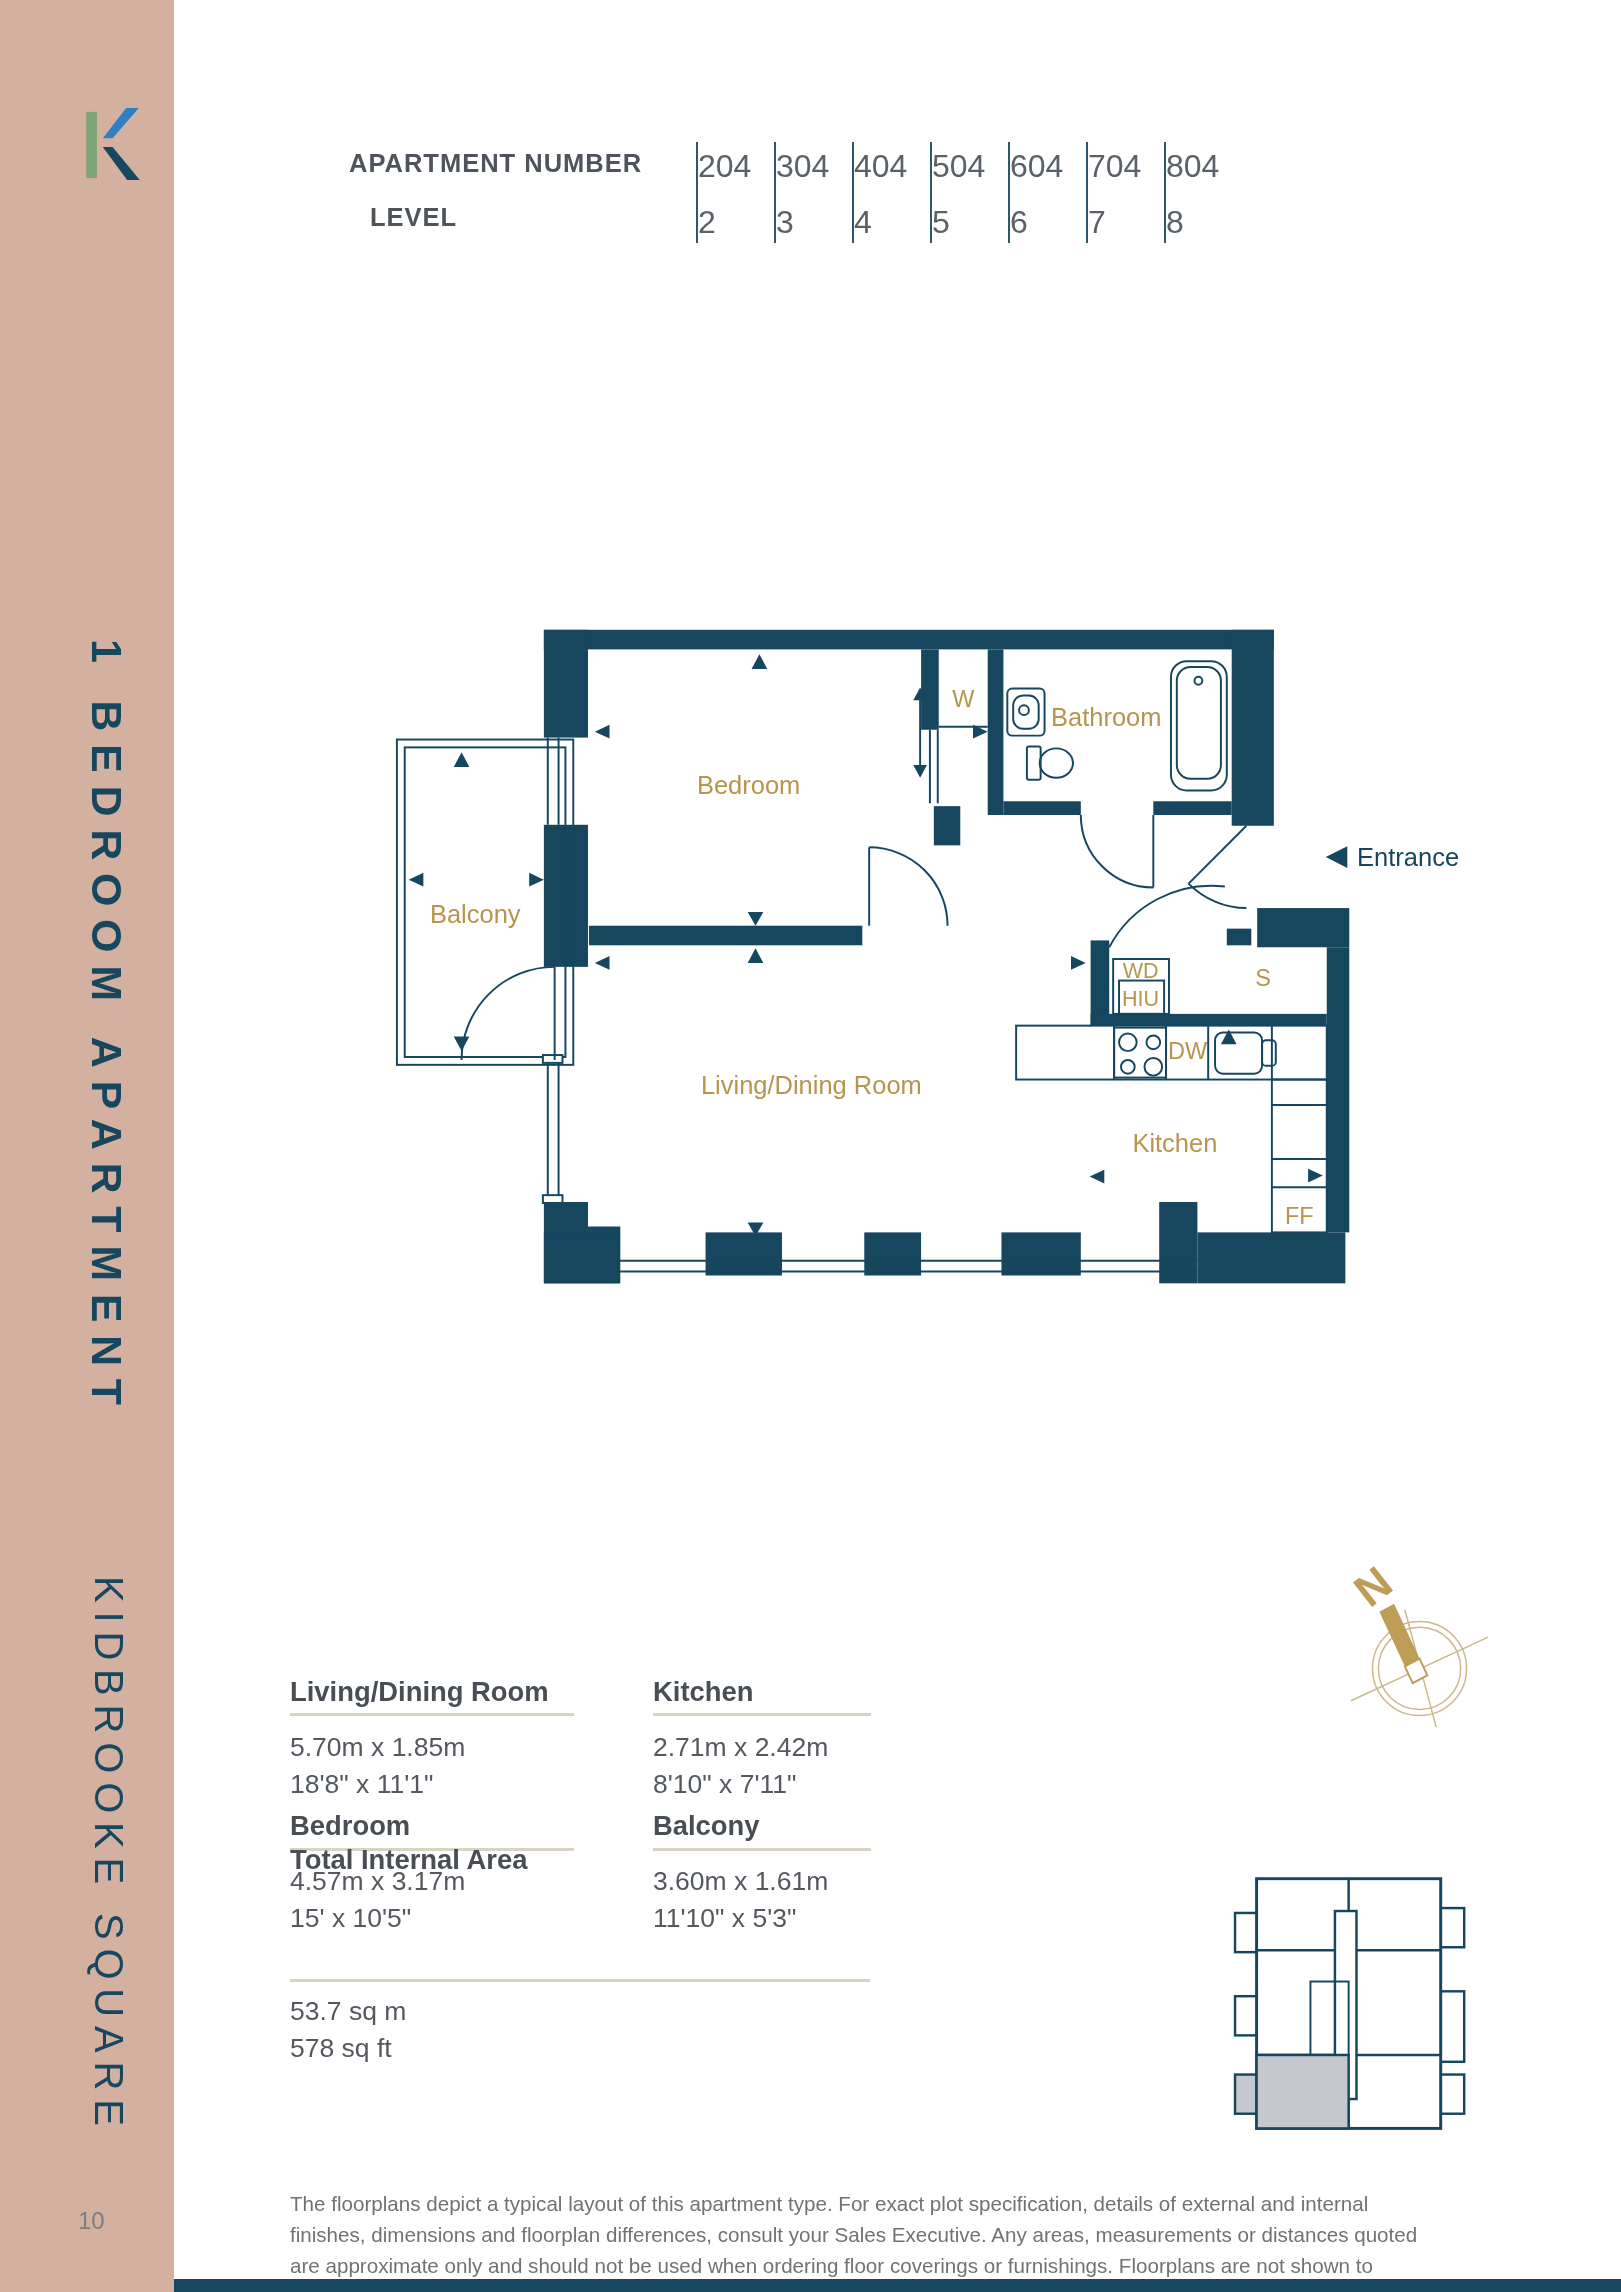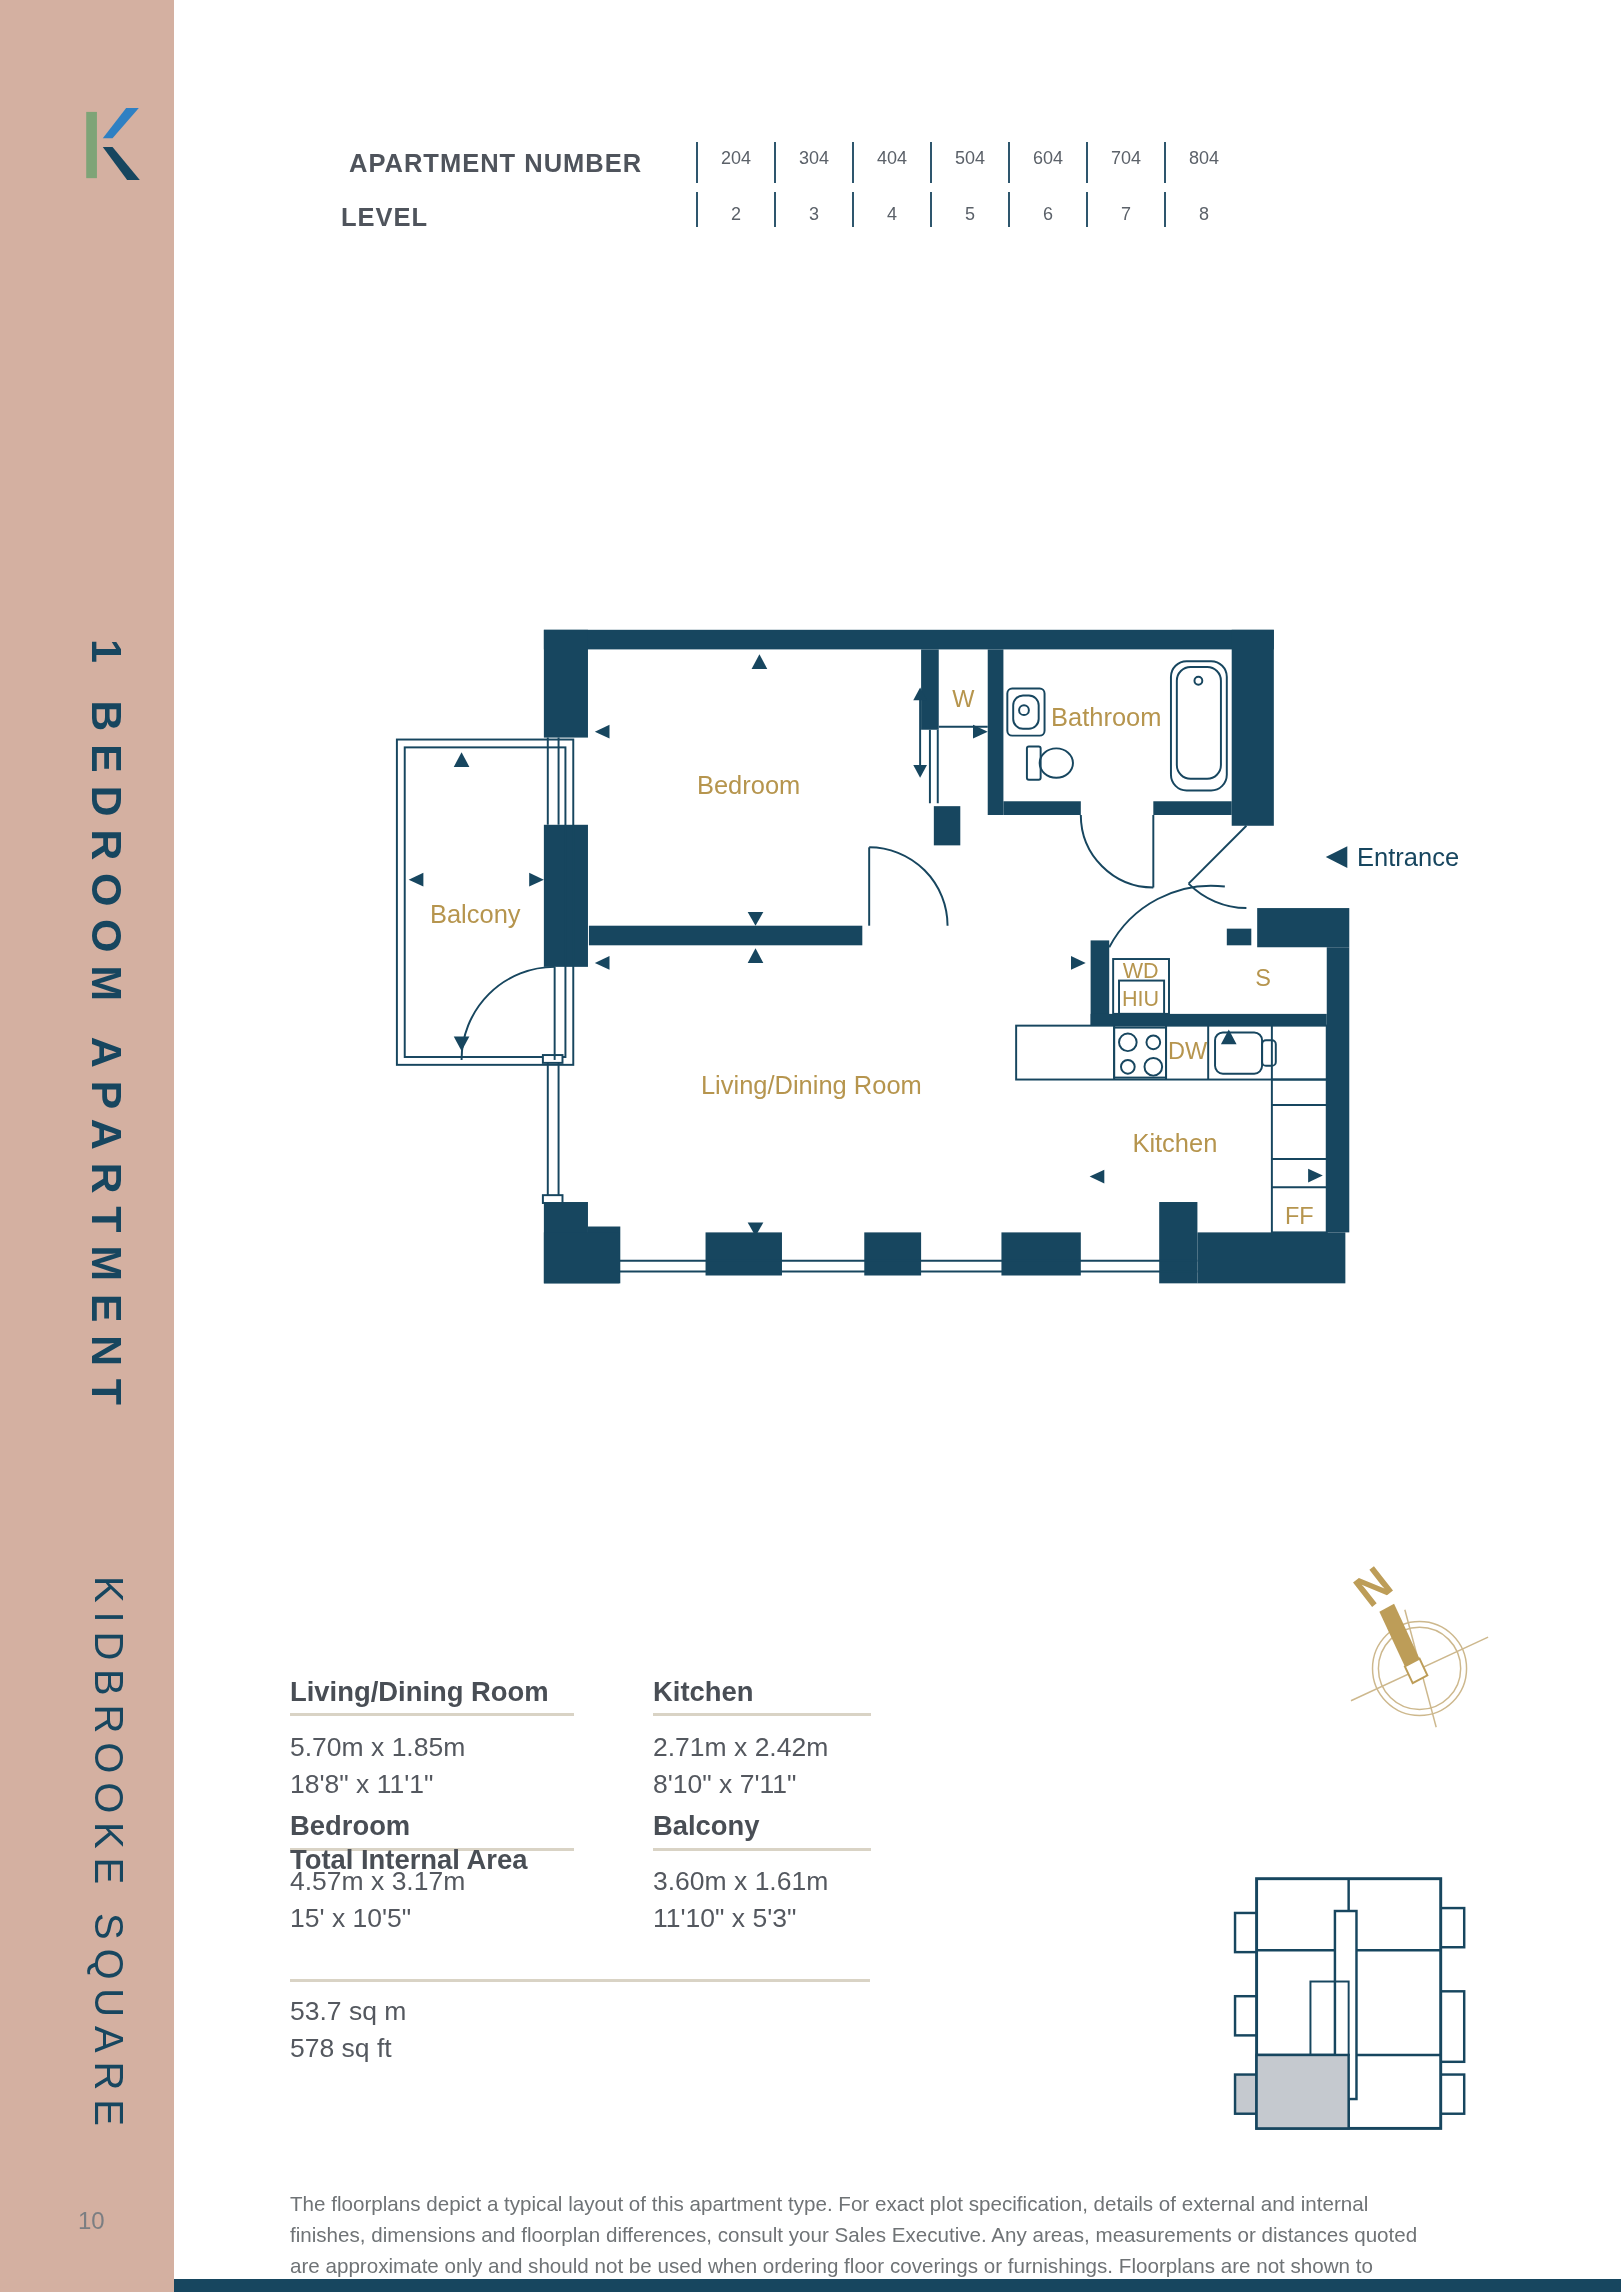--- a/index.html
+++ b/index.html
@@ -10,21 +10,21 @@
   
   .sidebar{left:0;top:0;width:174px;height:2293px;background:#d4b0a1;}
   .vtext{writing-mode:vertical-rl;text-orientation:mixed;color:#17465f;white-space:nowrap;}
   .vtitle{left:82px;top:639px;font-size:43px;font-weight:700;letter-spacing:12.7px;}
   .vproject{left:86px;top:1576px;font-size:40px;font-weight:400;letter-spacing:8.8px;}
   .pagenum{left:78px;top:2207px;font-size:24px;color:#7b7e82;}
 
   
   .hlabel{color:#4f545c;font-size:25.5px;font-weight:700;letter-spacing:1px;}
   .hdr-row{display:flex;position:absolute;left:696px;width:549px;}
-  .hdr-cell{width:76px;text-align:center;font-size:18px;color:#5b6169;
+  .hdr-cell{width:76px;text-align:left;font-size:32px;color:#5b6169;
             border-left:2px solid #2e566d;padding:5.9px 0 13.7px 0;}
   .hdr-cell.no-bot{padding-bottom:2px;padding-top:11.8px;}
 
   
   .spec-head{color:#494e55;font-size:27.4px;font-weight:700;}
   .spec-rule{height:2.9px;background:#d9d3c5;}
   .spec-dim{color:#54585f;font-size:26.5px;line-height:37px;}
   .keytext{color:#8b8e90;font-size:21.6px;line-height:32px;}
   .disclaimer{color:#6f7376;font-size:20.6px;line-height:31px;width:1142px;}
 
@@ -43,21 +43,21 @@
     <rect x="2" y="4" width="11" height="68" fill="#7ea477"></rect>
     <polygon points="43,0 56,0 29,31 19,31" fill="#2f80c3"></polygon>
     <polygon points="19,40 29,40 57,74 44,74" fill="#17465f"></polygon>
   </svg>
 
   <div class="abs vtext vtitle">1 BEDROOM APARTMENT</div>
   <div class="abs vtext vproject">KIDBROOKE SQUARE</div>
   <div class="abs pagenum">10</div>
 
   <div class="abs hlabel" style="left:349px;top:149px;">APARTMENT NUMBER</div>
-  <div class="abs hlabel" style="left:341px;top:203px;">LEVEL</div>
+  <div class="abs hlabel" style="left:370px;top:203px;">LEVEL</div>
 
   <div class="hdr-row" style="top:142px;">
     <div class="hdr-cell">204</div>
     <div class="hdr-cell">304</div>
     <div class="hdr-cell">404</div>
     <div class="hdr-cell">504</div>
     <div class="hdr-cell">604</div>
     <div class="hdr-cell">704</div>
     <div class="hdr-cell">804</div>
   </div>

